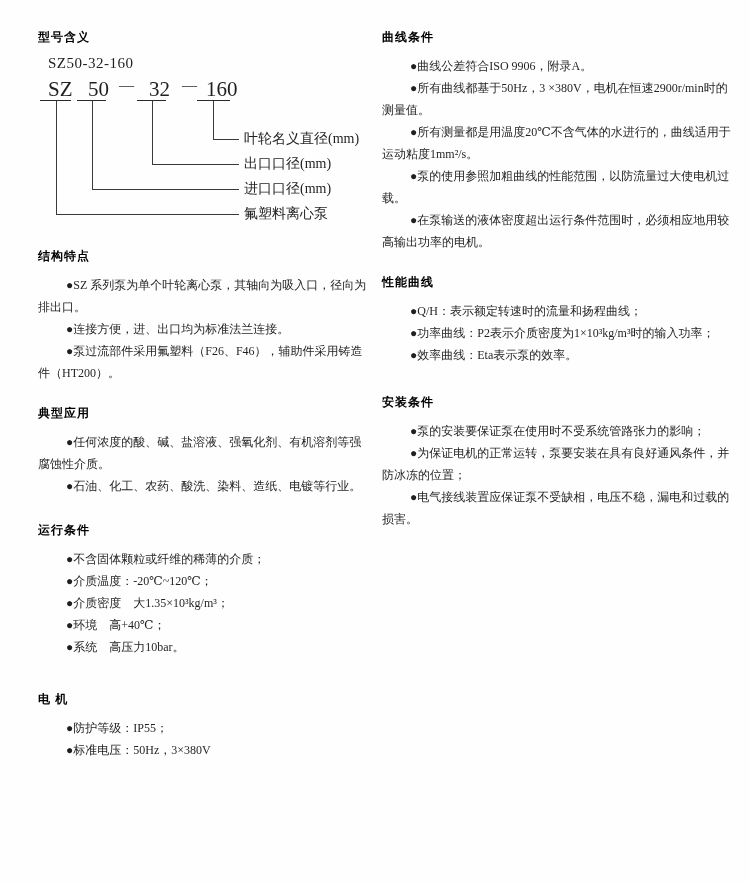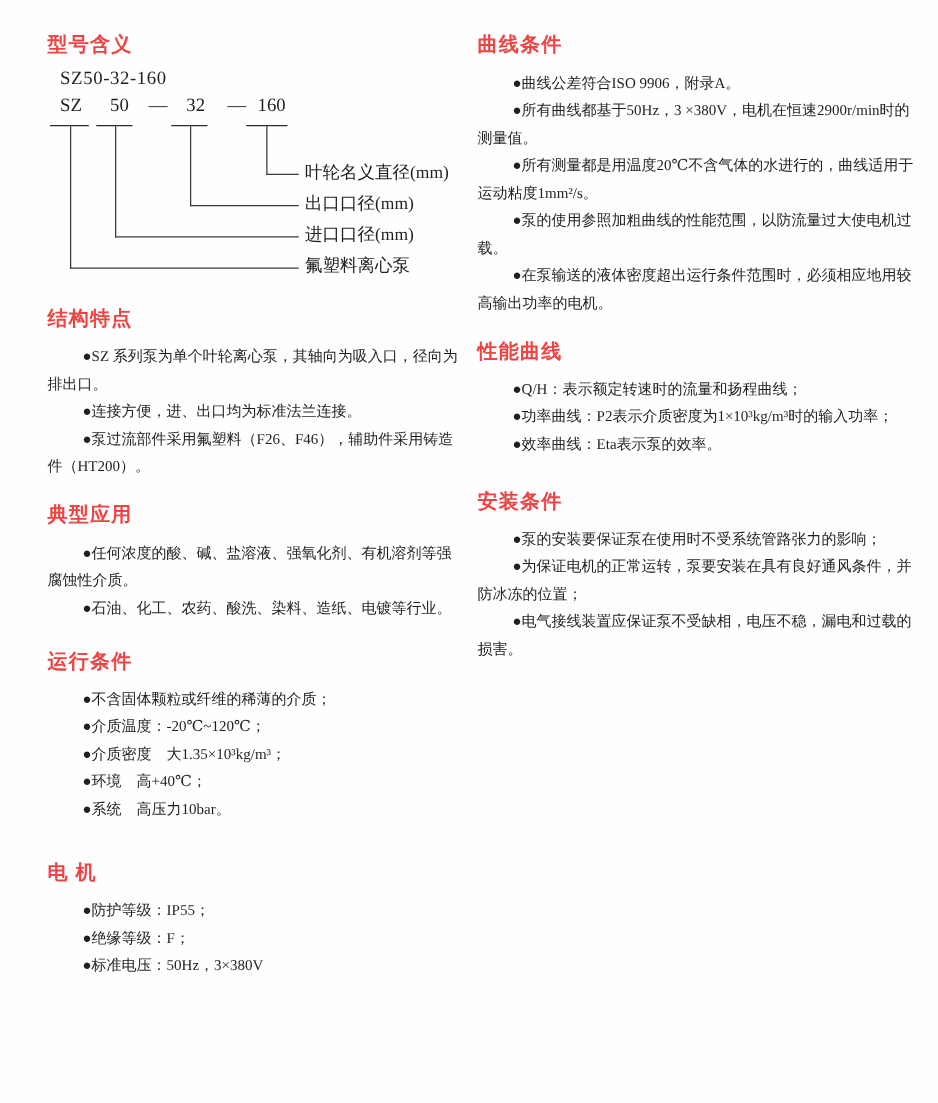--- a/index.html
+++ b/index.html
@@ -6,37 +6,37 @@
   body{
     width:750px;height:882px;background:#fefefe;color:#1f1f1f;
     font-family:"Liberation Serif","DejaVu Serif",serif;
     overflow:hidden;
   }
   .page{display:flex;padding:28px 0 0 38px;}
   .col-left{width:334px;margin-right:10px;flex:none;}
   .col-right{width:352px;flex:none;}
   h2.sec-title{
     font-family:"Liberation Sans","DejaVu Sans",sans-serif;
-    font-size:16px;line-height:18px;font-weight:700;color:#ef4444;
+    font-size:12px;line-height:18px;font-weight:700;color:#000000;
     margin:0 0 9px 0;letter-spacing:1px;
   }
   .section{margin:0;}
   .mt20{margin-top:20px;}
   .mt24{margin-top:24px;}
   .mt27{margin-top:27px;}
   .mt30{margin-top:20px;}
   .mt32{margin-top:32px;}
   p.bullet{
     margin:0;font-size:12px;line-height:22px;text-indent:28px;
     word-break:break-all;
   }
   
   .diagram{position:relative;height:172px;font-size:15px;}
   .dg-code{position:absolute;left:10px;top:0;letter-spacing:.5px;}
-  .dg-seg{position:absolute;top:22px;font-size:15px;}
+  .dg-seg{position:absolute;top:22px;font-size:21px;}
   .dg-seg.s1{left:10px;} .dg-seg.s2{left:50px;} .dg-seg.s3{left:111px;} .dg-seg.s4{left:168px;}
   .dg-dash{position:absolute;top:22px;font-size:15px;}
   .dg-dash.d1{left:81px;} .dg-dash.d2{left:144px;}
   .dg-ul{position:absolute;top:45px;border-top:1.6px solid #2a2a2a;height:0;}
   .dg-ul.u1{left:2px;width:31px;} .dg-ul.u2{left:39px;width:29px;}
   .dg-ul.u3{left:99px;width:29px;} .dg-ul.u4{left:159px;width:33px;}
   .dg-conn{position:absolute;border-left:1.3px solid #3a3a3a;border-bottom:1.3px solid #3a3a3a;}
   .dg-conn.c1{left:175px;top:46px;width:25px;height:38px;}
   .dg-conn.c2{left:114px;top:46px;width:86px;height:63px;}
   .dg-conn.c3{left:54px;top:46px;width:146px;height:88px;}
@@ -94,21 +94,20 @@
       <p class="bullet">●不含固体颗粒或纤维的稀薄的介质；</p>
       <p class="bullet">●介质温度：-20℃~120℃；</p>
       <p class="bullet">●介质密度　大1.35×10³kg/m³；</p>
       <p class="bullet">●环境　高+40℃；</p>
       <p class="bullet">●系统　高压力10bar。</p>
     </div>
 
     <div class="section mt32">
       <h2 class="sec-title">电 机</h2>
       <p class="bullet">●防护等级：IP55；</p>
-      <p class="bullet">●绝缘等级：F；</p>
       <p class="bullet">●标准电压：50Hz，3×380V</p>
     </div>
 
   </div>
 
   <div class="col-right">
 
     <div class="section">
       <h2 class="sec-title">曲线条件</h2>
       <p class="bullet">●曲线公差符合ISO 9906，附录A。</p>

